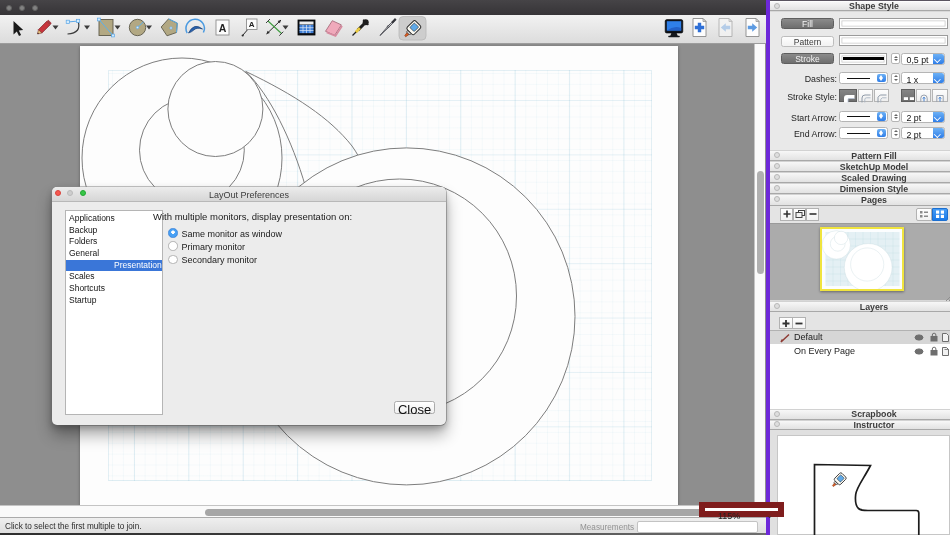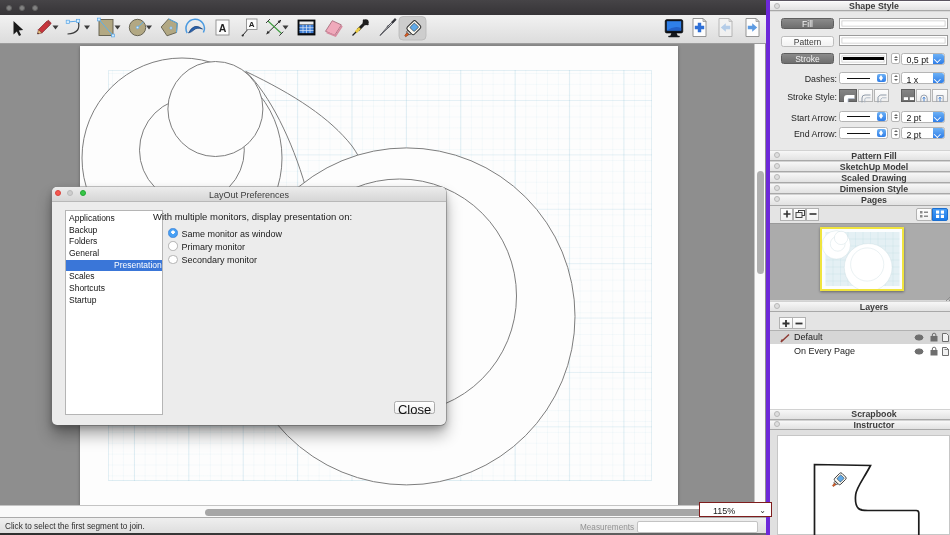--- a/index.html
+++ b/index.html
@@ -35,22 +35,22 @@
 
   
   #vscroll { left:754px; top:44px; width:11px; height:473px; background:#fafafa;
     border-left:1px solid #c4c4c4; }
   #vthumb { position:absolute; left:2px; top:127px; width:7px; height:103px;
     background:#b0b0b0; border-radius:4px; }
   #hscroll { left:0; top:505px; width:754px; height:12px; background:#fafafa;
     border-top:1px solid #c4c4c4; }
   #hthumb { position:absolute; left:205px; top:2.5px; width:505px; height:7px;
     background:#a6a6a6; border-radius:4px; }
-  #zoombox { left:699px; top:502px; width:73px; height:15px; background:#fff;
-    border:1px solid #7f1d1d; font-size:9px; color:#222; z-index:5; }
+  #zoombox { left:699px; top:502px; width:85px; height:15px; background:#fff;
+    border:6px solid #7f1d1d; font-size:9px; color:#222; z-index:5; }
   #zoombox span.z { position:absolute; left:13px; top:2.5px; }
   #zoombox .chev { position:absolute; right:5px; top:3px; font-size:8px; color:#333; }
 
   
   #statusbar { left:0; top:517px; width:766px; height:16px;
     background:linear-gradient(#efefef,#dedede); border-top:1px solid #ababab;
     font-size:8.2px; color:#2c2c2c; }
   #statusbar .msg { position:absolute; left:5px; top:4px; }
   #statusbar .meas { position:absolute; left:580px; top:5px; color:#929292; }
   #statusbar .field { position:absolute; left:637px; top:2.5px; width:121px; height:12px;
@@ -154,21 +154,21 @@
 <div id="hscroll" class="abs">
     <div id="hthumb"></div>
   </div>
 <div id="zoombox" class="abs">
     <span class="z">115%</span>
     <span class="chev">⌄</span>
   </div>
 
 <div class="abs" style="left:0; top:533px; width:766px; height:2px; background:linear-gradient(90deg,#2e2e2e,#3a3a3a 35%,#6e6e6e);"></div>
 <div id="statusbar" class="abs">
-  <div class="msg">Click to select the first segment to join.</div>
+  <div class="msg">Click to select the first multiple to join.</div>
   <div class="meas">Measurements</div>
   <div class="field"></div>
 </div>
 
 <div id="titlebar" class="abs">
   <div class="dot" style="left:5.5px"></div>
   <div class="dot" style="left:18.5px"></div>
   <div class="dot" style="left:31.5px"></div>
 </div>
 

